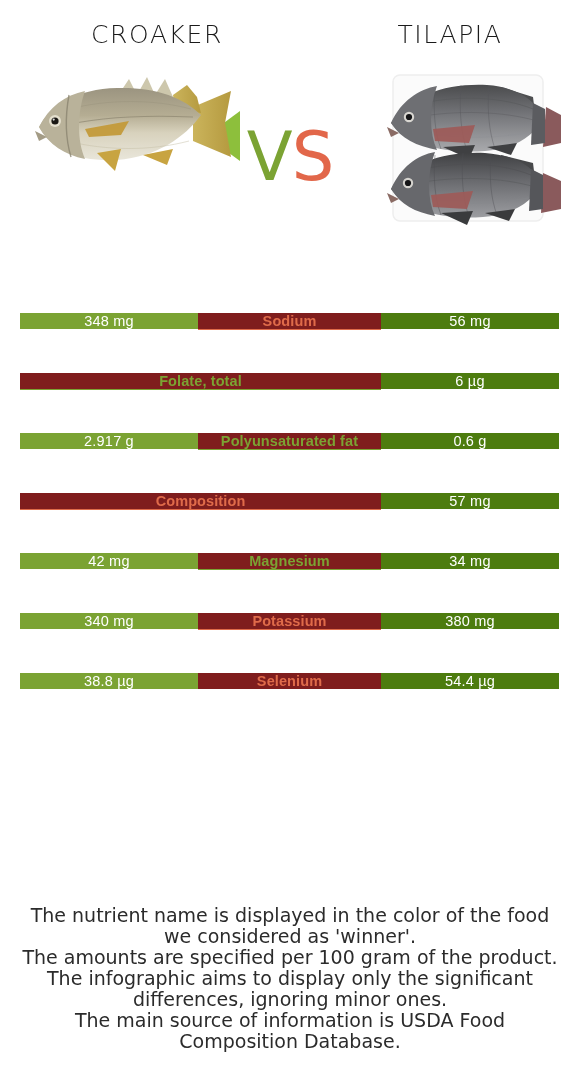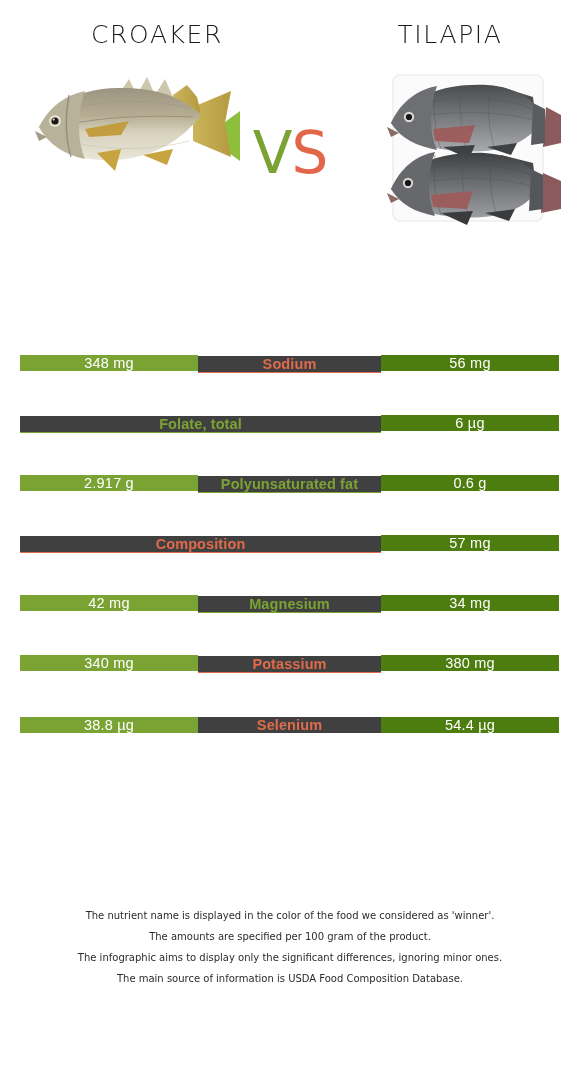--- a/index.html
+++ b/index.html
@@ -55,39 +55,39 @@
   .img-left  { left: 22px;  top: 12px; width: 220px; height: 120px; }
   .img-right { right: 18px; top: 2px;  width: 180px; height: 180px; }
 
   
   .vs {
     position: absolute;
     left: 0; right: 0;
     top: 72px;
     text-align: center;
     font-family: "DejaVu Sans", sans-serif;
-    font-size: 58px;
+    font-size: 67px;
     font-weight: 400;
     line-height: 1;
     letter-spacing: -1px;
   }
   .vs .v { color: #7ba333; }
   .vs .s { color: #e2674a; }
 
   
   .table {
     position: absolute;
     left: 20px;
     top: 313px;
     width: 539px;
   }
   .row {
     display: flex;
     height: 60px;
-    align-items: flex-end;
+    align-items: flex-start;
   }
   .cell {
     display: flex;
     align-items: center;
     justify-content: center;
     font-size: 14.5px;
     text-align: center;
   }
   .cell-left, .cell-right {
     width: 178px;
@@ -97,39 +97,39 @@
     border-bottom: 2px solid #ffffff;
     letter-spacing: .2px;
   }
   .cell-left  { background: #7ba333; }
   .cell-right { background: #4d7c0f; }
   .row:last-child .cell-left,
   .row:last-child .cell-right { border-bottom: none; }
 
   .cell-mid {
     flex: 1 1 auto;
-    background: #404040;
+    background: #7f1d1d;
     font-weight: 700;
     font-size: 14.5px;
     letter-spacing: .1px;
     border-bottom: 1px solid transparent;
   }
   .cell-mid.win-left  { color: #7ba333; border-bottom-color: #7ba333; }
   .cell-mid.win-right { color: #df6b4a; border-bottom-color: #df6b4a; }
   .row:last-child .cell-mid { border-bottom: none; }
 
   
   .footer {
     position: absolute;
     left: 0; right: 0;
     top: 905px;
     padding: 0 22px;
     text-align: center;
     font-family: "DejaVu Sans", sans-serif;
-    font-size: 10px;
+    font-size: 19px;
     line-height: 21px;
     color: #2b2b2b;
   }
   .footer p { margin: 0; }
 
   
   svg { display: block; }
 </style>
 </head>
 <body>

